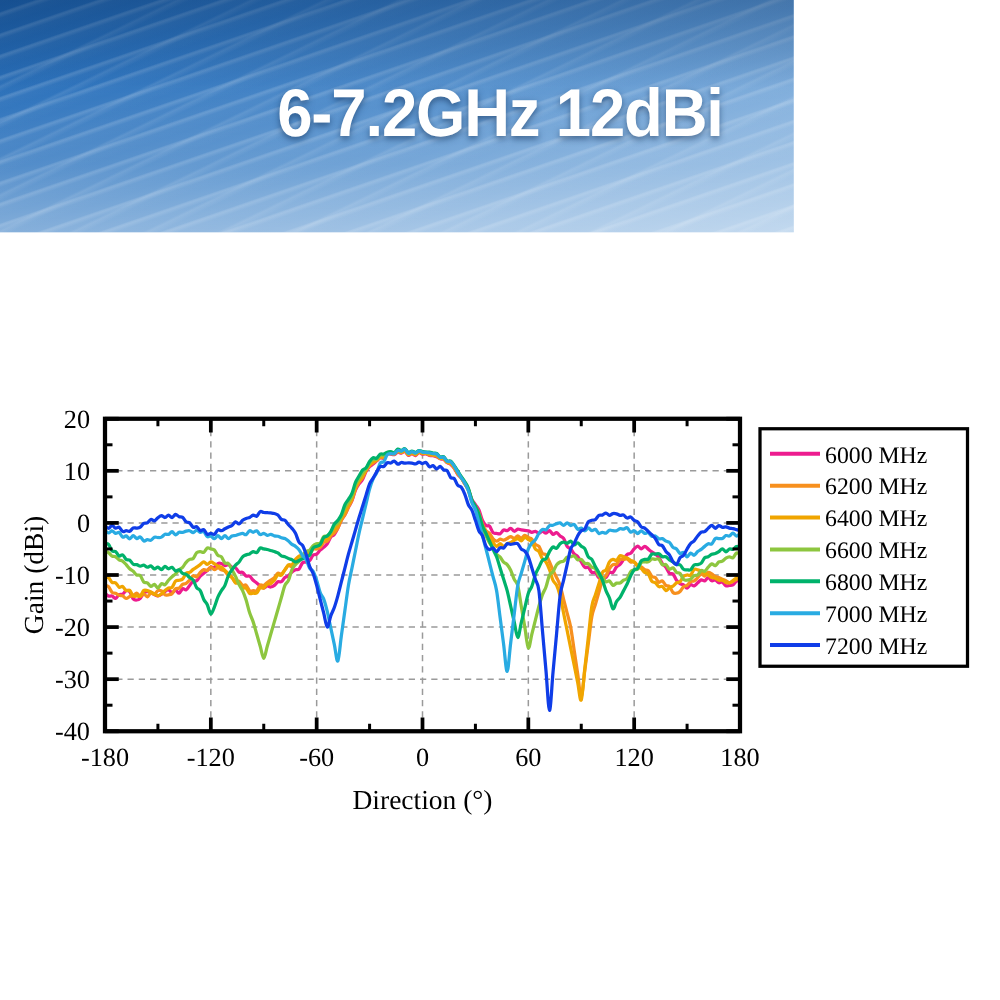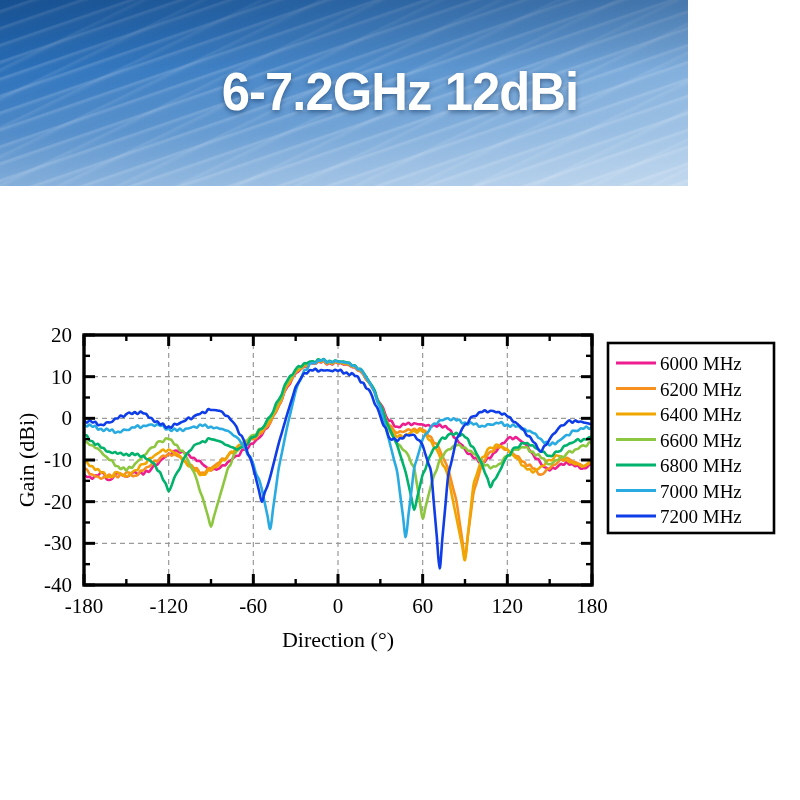--- a/index.html
+++ b/index.html
@@ -12,21 +12,21 @@
     height: 800px;
     position: relative;
     overflow: hidden;
     font-family: "Liberation Serif", serif;
   }
 
   
   #banner {
     position: absolute;
     left: 0; top: 0;
-    width: 688px;
+    width: 635px;
     height: 186px;
     overflow: hidden;
     background: linear-gradient(160deg, #1c5fa8 0%, #2f74bd 22%, #5a94cf 52%, #86b2de 76%, #a9c9e8 100%);
   }
   #banner .streaks {
     position: absolute;
     left: -220px; top: -160px;
     width: 1300px; height: 620px;
     transform: rotate(-19deg);
     opacity: 0.55;

